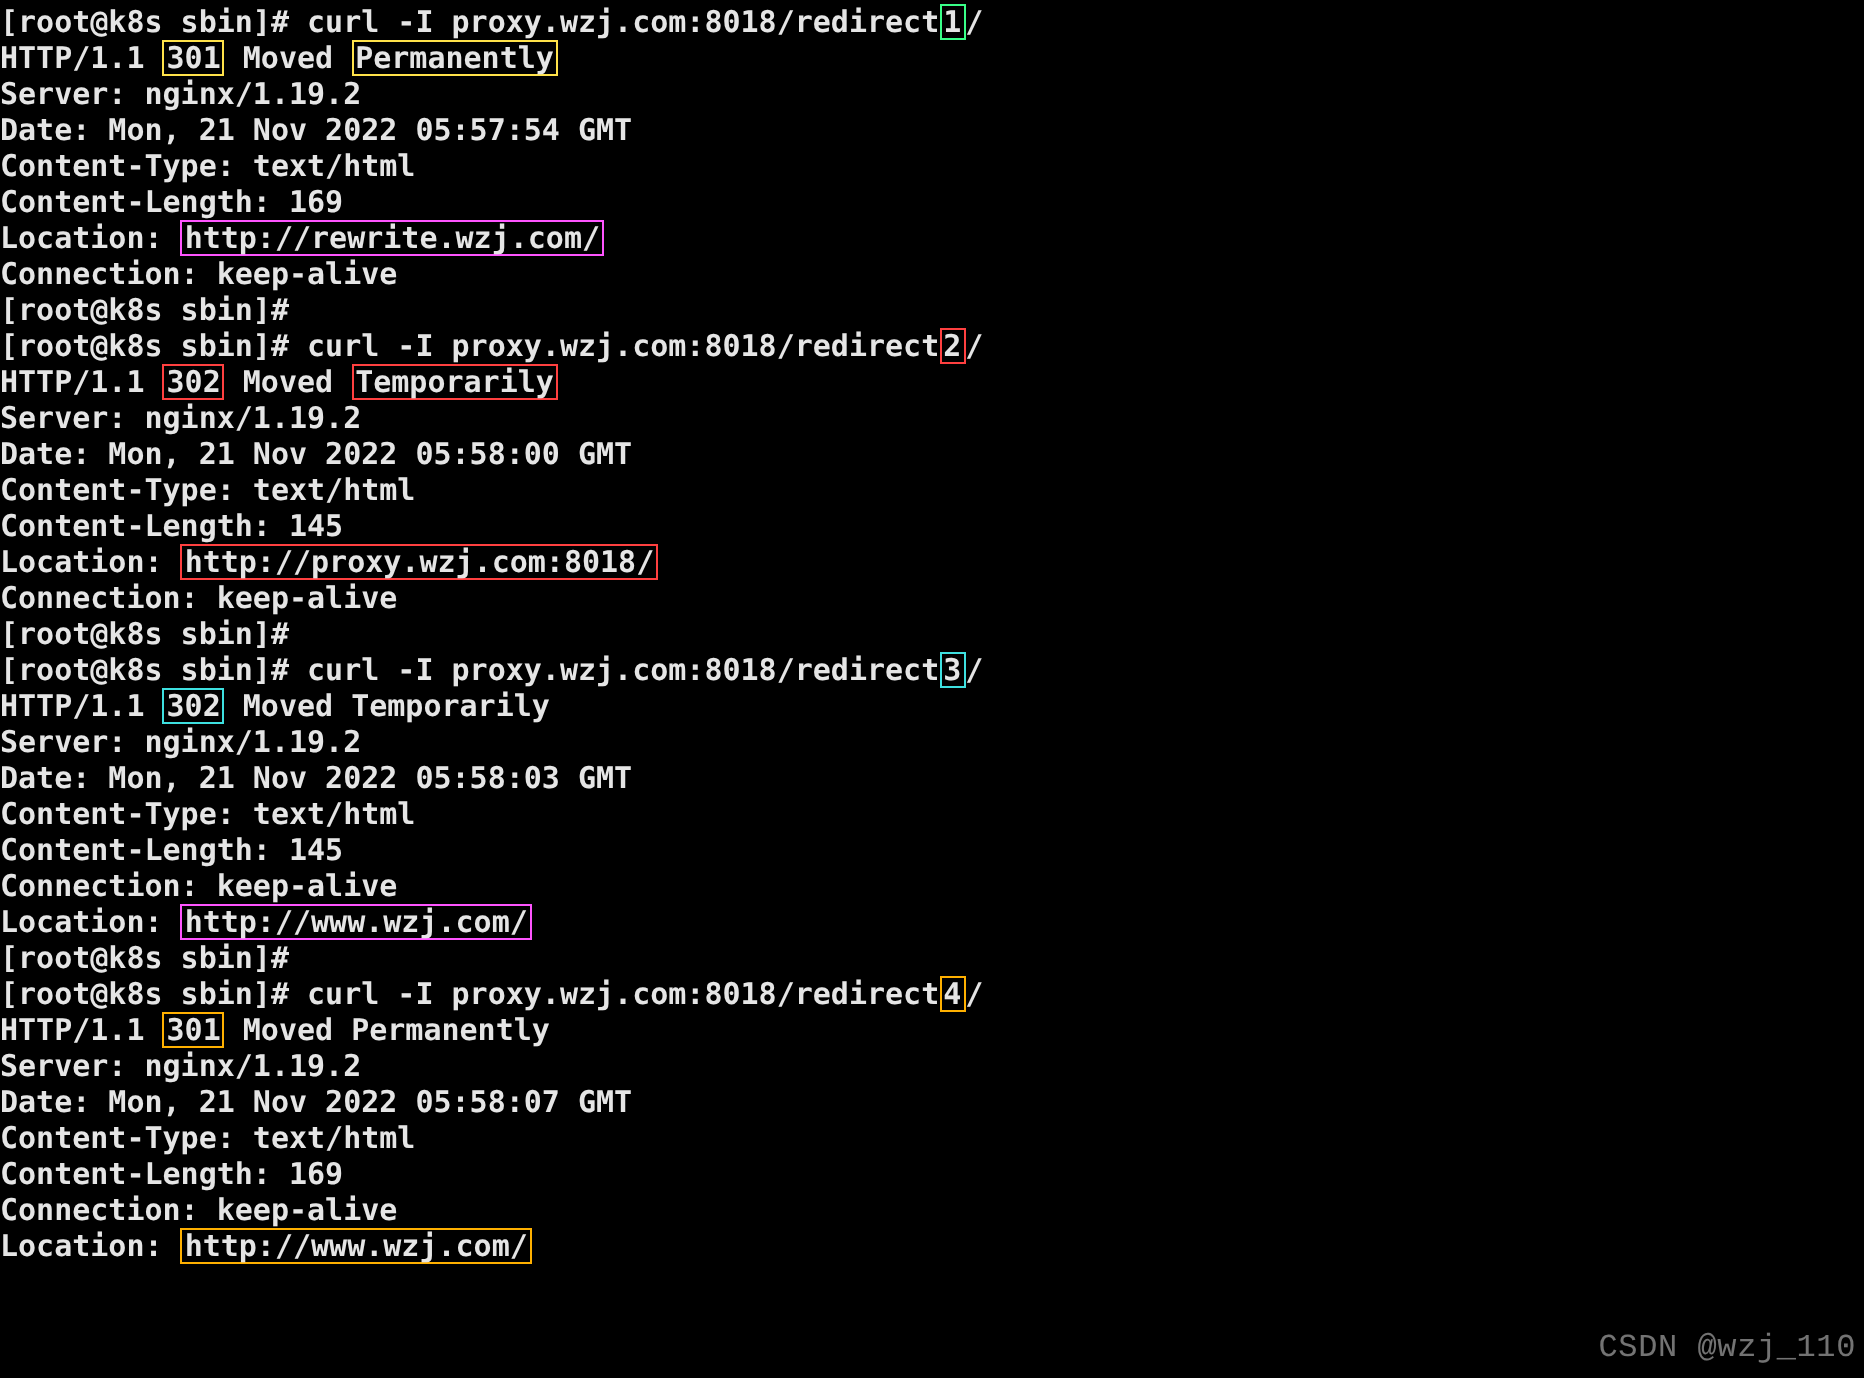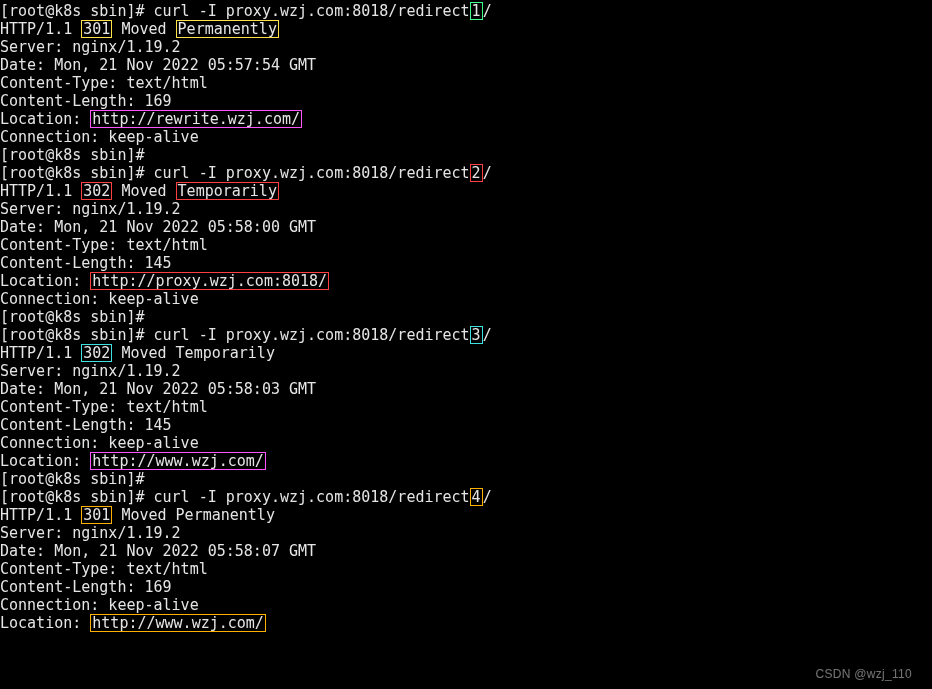--- a/index.html
+++ b/index.html
@@ -10,35 +10,36 @@
     font-family: "DejaVu Sans Mono", "Consolas", "Menlo", monospace;
     font-size: 15px;
     line-height: 18px;
     width: 932px;
     height: 689px;
     overflow: hidden;
   }
   .term {
     white-space: pre;
     padding: 2px 0 0 0;
+    font-weight: bold;
   }
   .hl {
     border: 1px solid;
     box-sizing: border-box;
     display: inline-block;
     line-height: 16px;
     padding: 0 1px;
   }
   .watermark {
     position: absolute;
-    right: 20px;
+    right: 4px;
     bottom: 6px;
     color: rgba(255,255,255,0.45);
-    font-family: Liberation Sans, sans-serif;
-    font-size: 12px;
+    font-family: Liberation Mono, monospace;
+    font-size: 16px;
     letter-spacing: 0.3px;
   }
 </style>
 </head>
 <body>
 
 <div class="term" id="term"><div><span>[root@k8s sbin]# </span><span>curl -I proxy.wzj.com:8018/redirect</span><span class="hl" style="border-color: rgb(57, 255, 136);">1</span><span>/</span></div><div><span>HTTP/1.1 </span><span class="hl" style="border-color: rgb(255, 226, 74);">301</span><span> Moved </span><span class="hl" style="border-color: rgb(255, 226, 74);">Permanently</span></div><div><span>Server: nginx/1.19.2</span></div><div><span>Date: Mon, 21 Nov 2022 05:57:54 GMT</span></div><div><span>Content-Type: text/html</span></div><div><span>Content-Length: 169</span></div><div><span>Location: </span><span class="hl" style="border-color: rgb(255, 85, 255);">http://rewrite.wzj.com/</span></div><div><span>Connection: keep-alive</span></div><div></div><div><span>[root@k8s sbin]#</span></div><div><span>[root@k8s sbin]# </span><span>curl -I proxy.wzj.com:8018/redirect</span><span class="hl" style="border-color: rgb(255, 64, 64);">2</span><span>/</span></div><div><span>HTTP/1.1 </span><span class="hl" style="border-color: rgb(255, 64, 64);">302</span><span> Moved </span><span class="hl" style="border-color: rgb(255, 64, 64);">Temporarily</span></div><div><span>Server: nginx/1.19.2</span></div><div><span>Date: Mon, 21 Nov 2022 05:58:00 GMT</span></div><div><span>Content-Type: text/html</span></div><div><span>Content-Length: 145</span></div><div><span>Location: </span><span class="hl" style="border-color: rgb(255, 64, 64);">http://proxy.wzj.com:8018/</span></div><div><span>Connection: keep-alive</span></div><div></div><div><span>[root@k8s sbin]#</span></div><div><span>[root@k8s sbin]# </span><span>curl -I proxy.wzj.com:8018/redirect</span><span class="hl" style="border-color: rgb(62, 224, 224);">3</span><span>/</span></div><div><span>HTTP/1.1 </span><span class="hl" style="border-color: rgb(62, 224, 224);">302</span><span> Moved </span><span>Temporarily</span></div><div><span>Server: nginx/1.19.2</span></div><div><span>Date: Mon, 21 Nov 2022 05:58:03 GMT</span></div><div><span>Content-Type: text/html</span></div><div><span>Content-Length: 145</span></div><div><span>Connection: keep-alive</span></div><div><span>Location: </span><span class="hl" style="border-color: rgb(255, 85, 255);">http://www.wzj.com/</span></div><div></div><div><span>[root@k8s sbin]#</span></div><div><span>[root@k8s sbin]# </span><span>curl -I proxy.wzj.com:8018/redirect</span><span class="hl" style="border-color: rgb(255, 176, 0);">4</span><span>/</span></div><div><span>HTTP/1.1 </span><span class="hl" style="border-color: rgb(255, 176, 0);">301</span><span> Moved </span><span>Permanently</span></div><div><span>Server: nginx/1.19.2</span></div><div><span>Date: Mon, 21 Nov 2022 05:58:07 GMT</span></div><div><span>Content-Type: text/html</span></div><div><span>Content-Length: 169</span></div><div><span>Connection: keep-alive</span></div><div><span>Location: </span><span class="hl" style="border-color: rgb(255, 176, 0);">http://www.wzj.com/</span></div></div>
 <div class="watermark">CSDN @wzj_110</div>
 
 </body></html>

